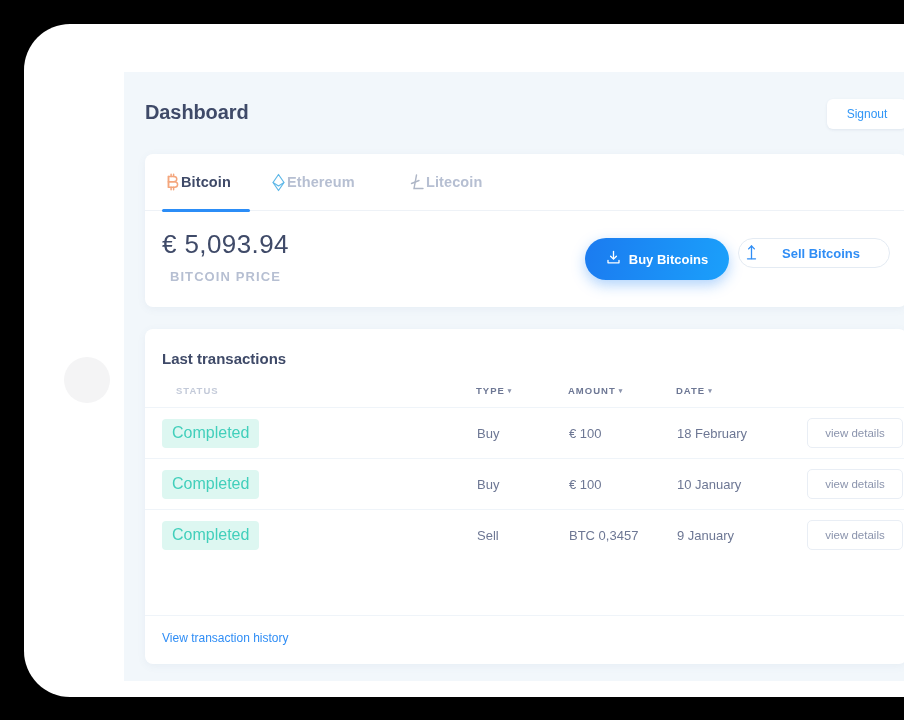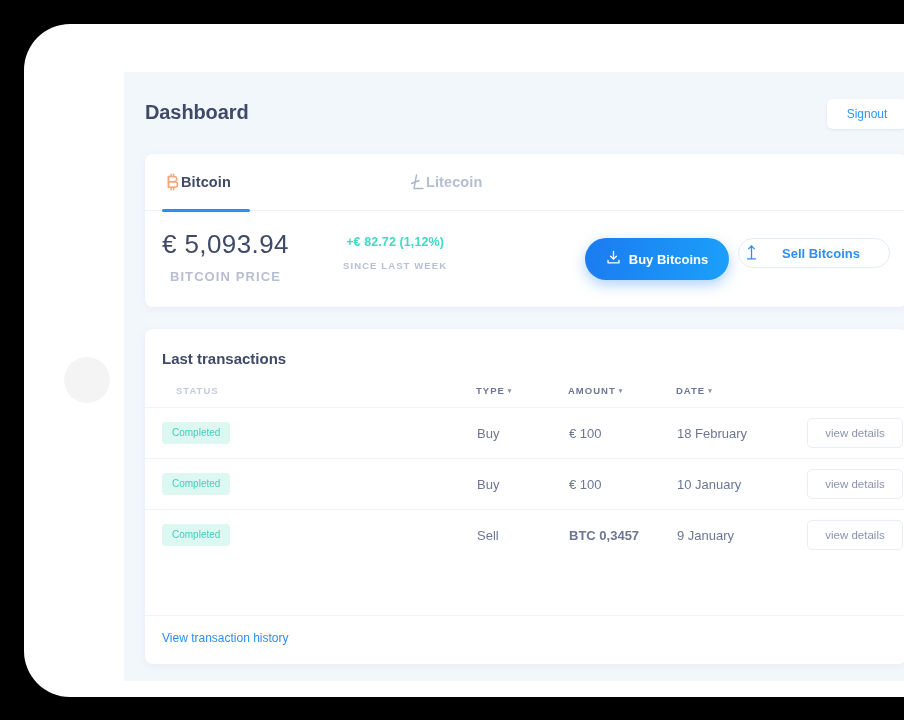--- a/index.html
+++ b/index.html
@@ -259,25 +259,25 @@
     font-size: 13px;
     color: #6d7794;
     vertical-align: middle;
   }
   .tx-table td.col-status { padding-left: 17px; }
 
   .badge {
     display: inline-block;
     background: #ddf7f1;
     color: #41cfbb;
-    font-size: 10px;
+    font-size: 16px;
     padding: 5px 10px 6px 10px;
     border-radius: 4px;
   }
-  .amount-strong { color: #3f4a68; font-weight: bold; }
+  .amount-strong { color: #3f4a68; font-weight: normal; }
 
   .details-btn {
     width: 96px;
     height: 30px;
     background: #ffffff;
     border: 1px solid #e9eef5;
     border-radius: 5px;
     color: #8b94ad;
     font-size: 11.5px;
     font-family: "Liberation Sans", sans-serif;
@@ -335,20 +335,31 @@
                 <path d="M4.5 3.5h5.2c1.9 0 3.1 1 3.1 2.6s-1.2 2.6-3.1 2.6H4.5z"></path>
                 <path d="M4.5 8.7h5.8c2 0 3.3 1.1 3.3 2.8s-1.3 2.8-3.3 2.8H4.5z"></path>
                 <path d="M4.5 3.5v10.8"></path>
                 <path d="M7.1 1.2v2.3M9.6 1.2v2.3M7.1 14.3v2.4M9.6 14.3v2.4"></path>
               </g>
             </svg>
           </span>
           <span class="tab-label">Bitcoin</span>
         </div>
 
+        <div class="tab tab-ethereum">
+          <span class="tab-icon">
+            <svg width="17" height="19" viewBox="0 0 17 19">
+              <g stroke="#5fb8e8" stroke-width="1.2" fill="none" stroke-linejoin="round">
+                <path d="M8.5 1.5 L14 9.5 L8.5 13 L3 9.5 Z"></path>
+                <path d="M3 9.5 L8.5 17.5 L14 9.5"></path>
+              </g>
+            </svg>
+          </span>
+          <span class="tab-label">Ethereum</span>
+        </div>
 
         <div class="tab tab-litecoin">
           <span class="tab-icon">
             <svg width="17" height="19" viewBox="0 0 17 19">
               <g stroke="#aeb6c6" stroke-width="1.4" fill="none" stroke-linecap="round">
                 <path d="M7.5 2 L5 15.5 L14 15.5"></path>
                 <path d="M2.5 10.5 L10 7.5"></path>
               </g>
             </svg>
           </span>
@@ -357,24 +368,20 @@
 
         <div class="tab-underline"></div>
       </div>
 
       <div class="price-row">
         <div class="price-block">
           <div class="price-value">€ 5,093.94</div>
           <div class="price-caption">BITCOIN PRICE</div>
         </div>
 
-        <div class="change-block">
-          <div class="change-value">+€ 82.72 (1,12%)</div>
-          <div class="change-caption">SINCE LAST WEEK</div>
-        </div>
 
         <button class="buy-btn">
           <span>
             <svg width="15" height="15" viewBox="0 0 15 15">
               <g stroke="#ffffff" stroke-width="1.3" fill="none" stroke-linecap="round" stroke-linejoin="round">
                 <path d="M7.5 1.5 V8.7"></path>
                 <path d="M4.6 6.2 L7.5 9.1 L10.4 6.2"></path>
                 <path d="M2 10.3 V12.8 H13 V10.3"></path>
               </g>
             </svg>

